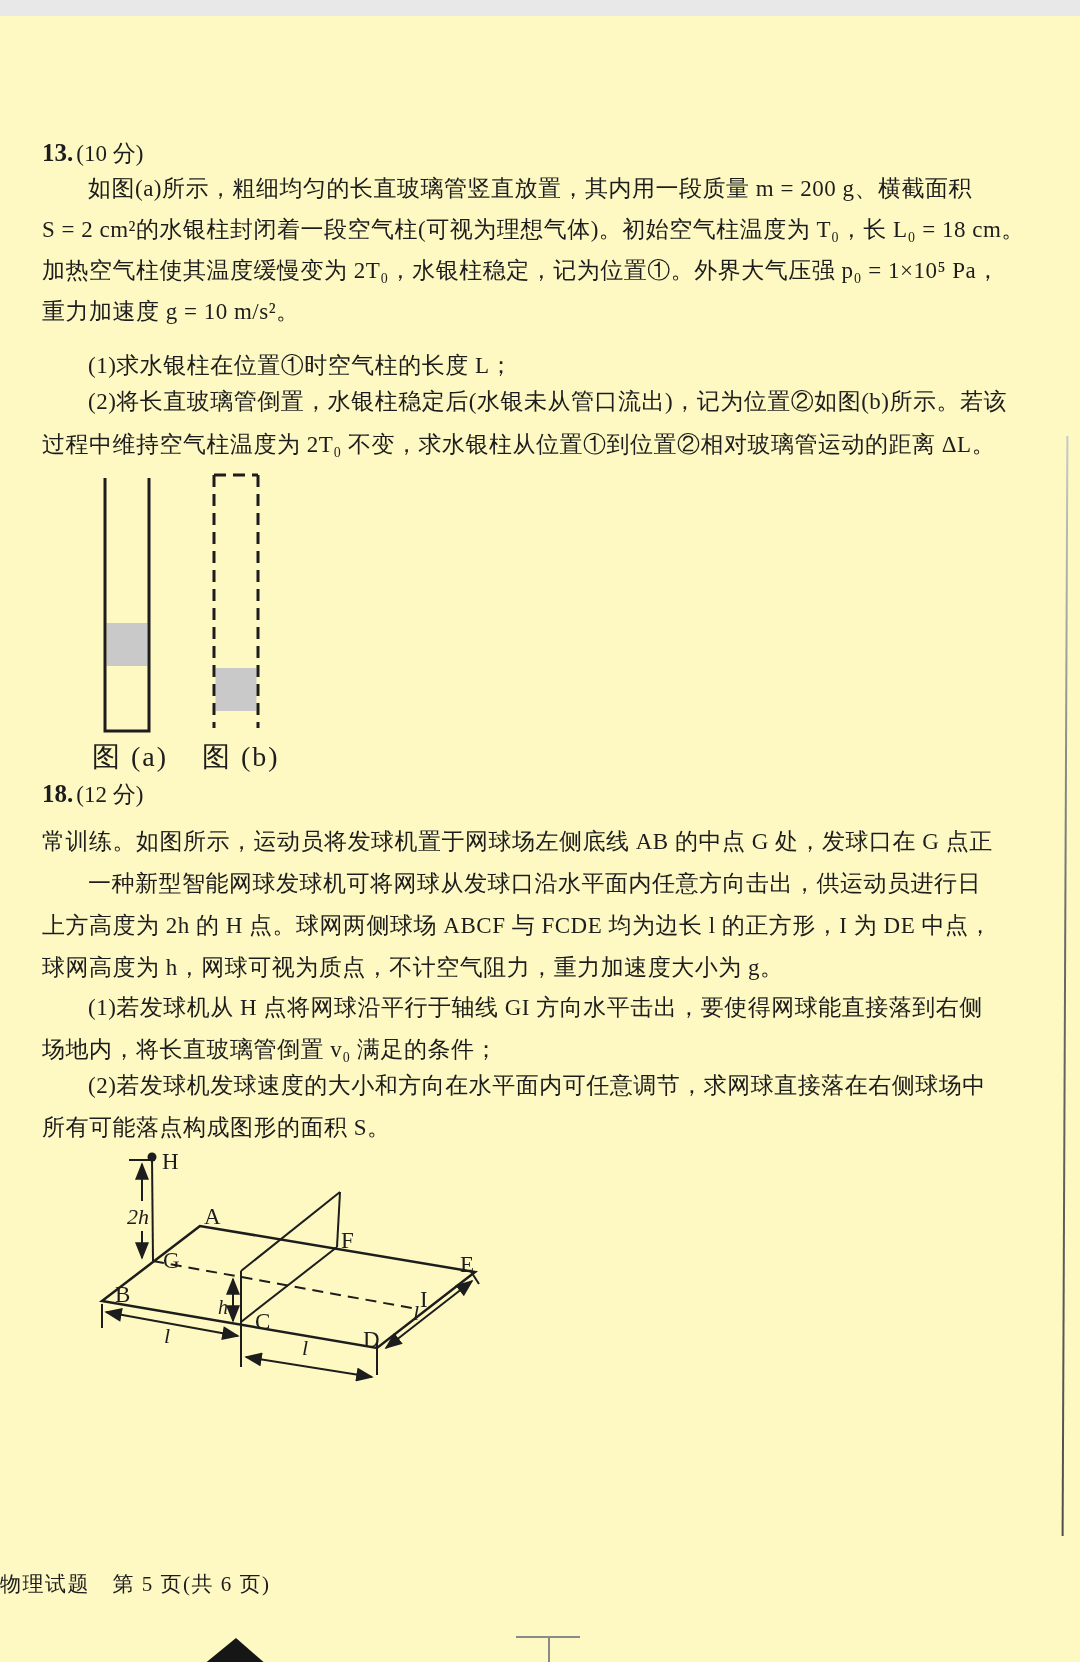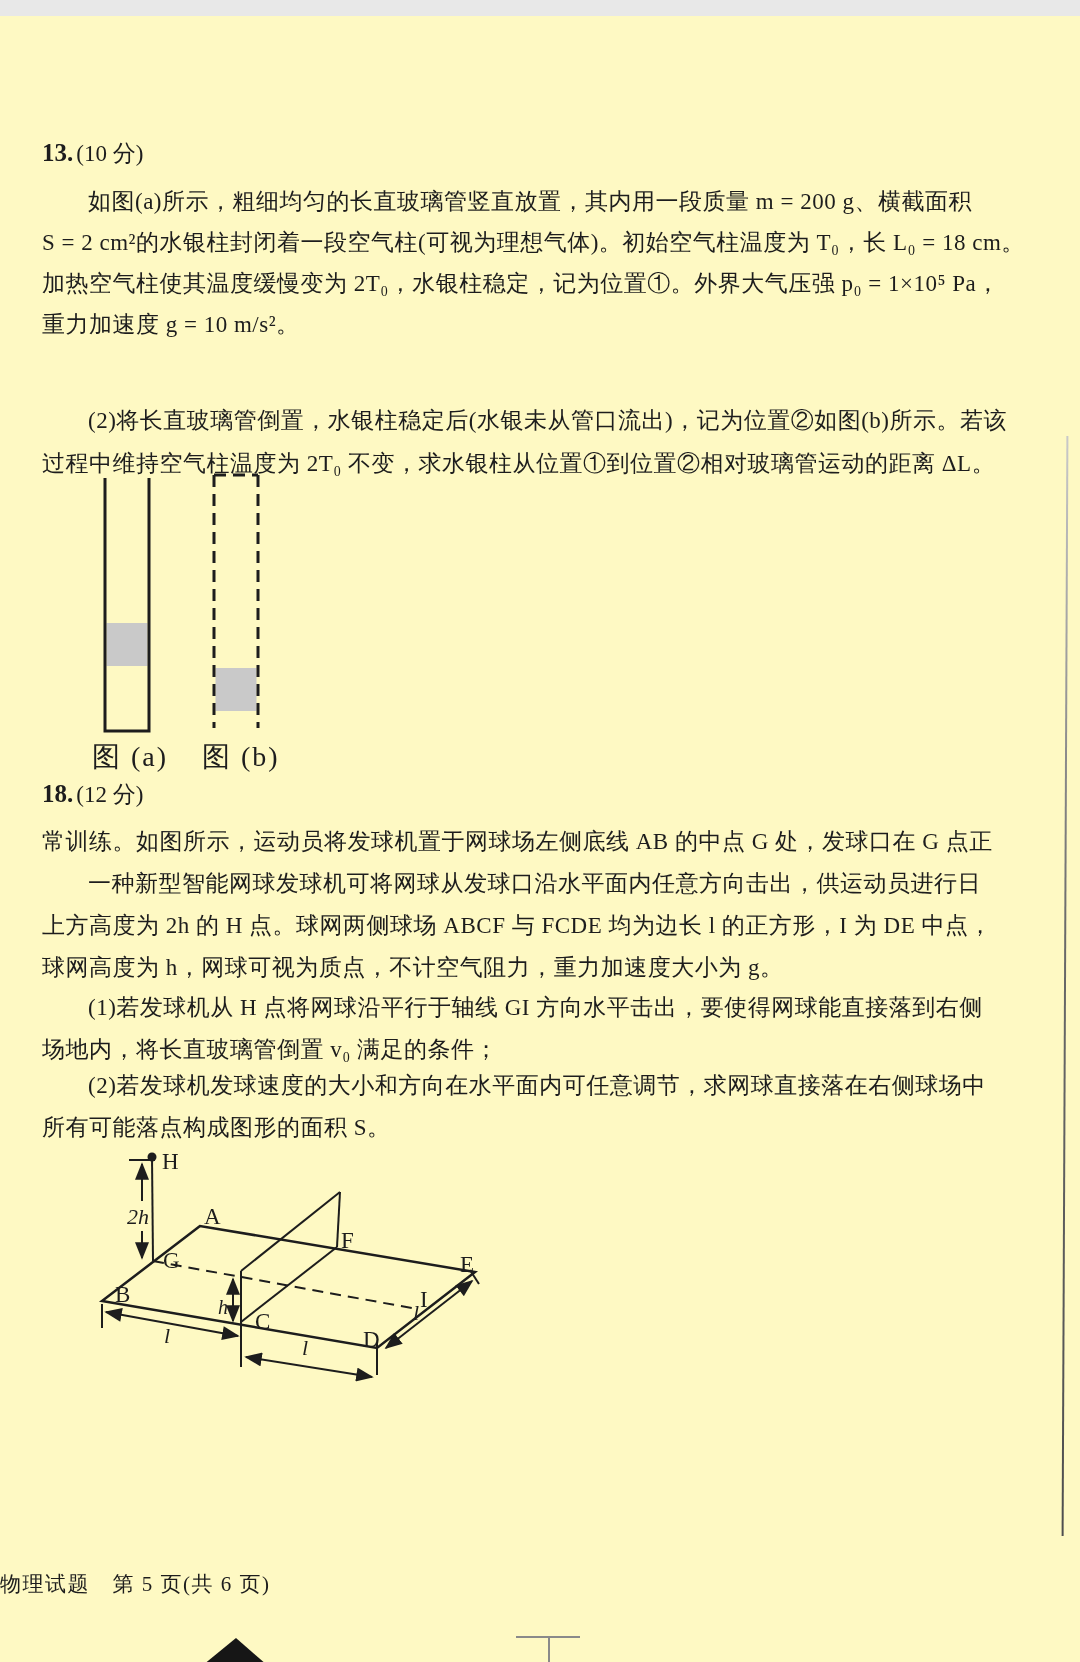--- a/index.html
+++ b/index.html
@@ -34,29 +34,32 @@
 </style>
 </head>
 <body>
 
 <div id="page">
 
   <div class="qhead" style="top:122px">
     <span class="qnum">13.</span><span class="qpts">(10 分)</span>
   </div>
 
-  <div class="tblock" style="top:165px">
+  <div class="tblock" style="top:152px">
     <div class="line indent">如图(a)所示，粗细均匀的长直玻璃管竖直放置，其内用一段质量 m = 200 g、横截面积</div>
     <div class="line">S = 2 cm²的水银柱封闭着一段空气柱(可视为理想气体)。初始空气柱温度为 T₀，长 L₀ = 18 cm。</div>
     <div class="line">加热空气柱使其温度缓慢变为 2T₀，水银柱稳定，记为位置①。外界大气压强 p₀ = 1×10⁵ Pa，</div>
     <div class="line">重力加速度 g = 10 m/s²。</div>
   </div>
 
+  <div class="tblock" style="top:329px">
+    <div class="line indent">(1)求水银柱在位置①时空气柱的长度 L；</div>
+  </div>
 
-  <div class="tblock" style="top:383px;line-height:43px">
+  <div class="tblock" style="top:364px;line-height:43px">
     <div class="line indent" style="line-height:43px">(2)将长直玻璃管倒置，水银柱稳定后(水银未从管口流出)，记为位置②如图(b)所示。若该</div>
     <div class="line" style="line-height:43px">过程中维持空气柱温度为 2T₀ 不变，求水银柱从位置①到位置②相对玻璃管运动的距离 ΔL。</div>
   </div>
 
   <svg style="left:95px;top:450px" width="200" height="300" viewBox="0 0 200 300">
 
     <rect x="11.5" y="157" width="41" height="43" fill="#c9c9c9"></rect>
     <path d="M10,12 L10,265 L54,265 L54,12" fill="none" stroke="#1d1d1d" stroke-width="3"></path>
 
     <rect x="120.5" y="202" width="41" height="43" fill="#c9c9c9"></rect>

